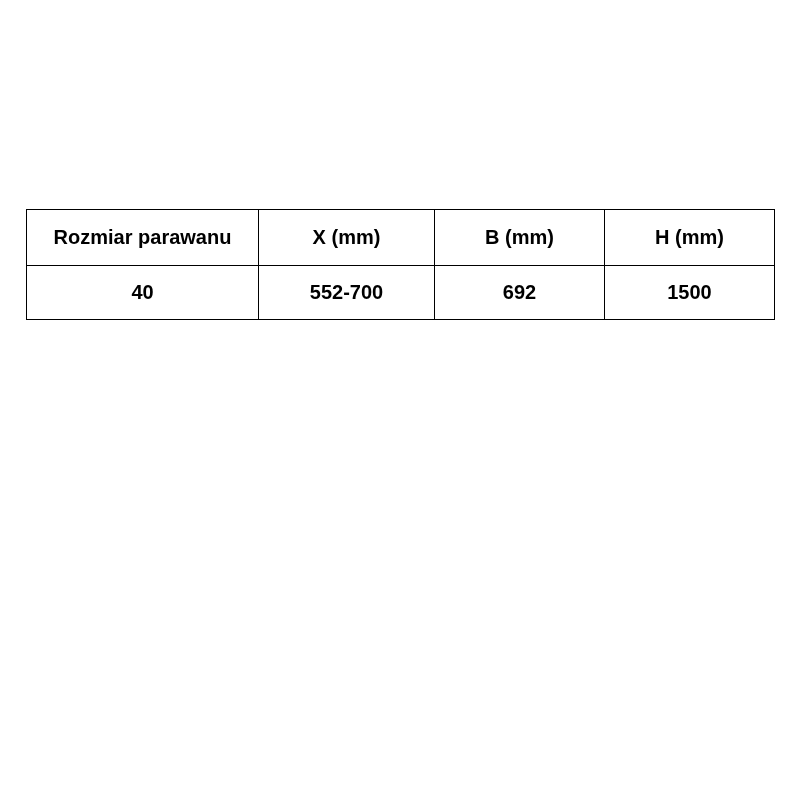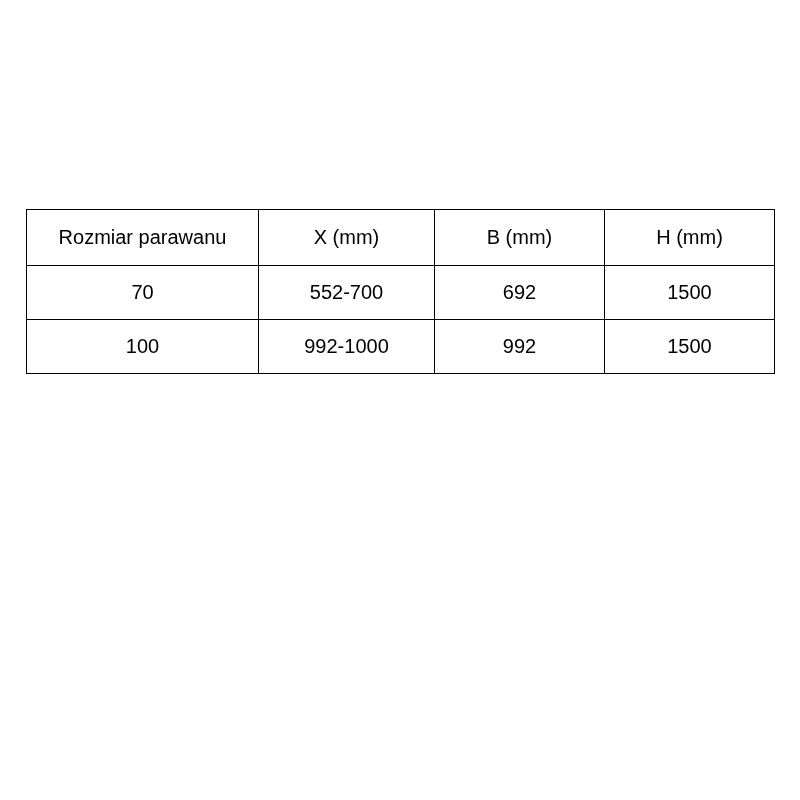--- a/index.html
+++ b/index.html
@@ -27,21 +27,21 @@
     width: 100%;
     table-layout: fixed;
   }
 
   table#size-table th,
   table#size-table td {
     border: 1px solid #000000;
     text-align: center;
     vertical-align: middle;
     color: #000000;
-    font-weight: normal;
+    font-weight: bold;
     font-size: 20px;
     height: 54px;
     padding: 0 4px;
     box-sizing: border-box;
   }
 
   table#size-table th {
     font-size: 20px;
   }
 
@@ -69,26 +69,20 @@
     <thead>
       <tr>
         <th>Rozmiar parawanu</th>
         <th>X (mm)</th>
         <th>B (mm)</th>
         <th>H (mm)</th>
       </tr>
     </thead>
     <tbody>
       <tr>
-        <td>70</td>
+        <td>40</td>
         <td>552-700</td>
         <td>692</td>
-        <td>1500</td>
-      </tr>
-      <tr>
-        <td>100</td>
-        <td>992-1000</td>
-        <td>992</td>
         <td>1500</td>
       </tr>
     </tbody>
   </table>
 </div>
 
 </body></html>

